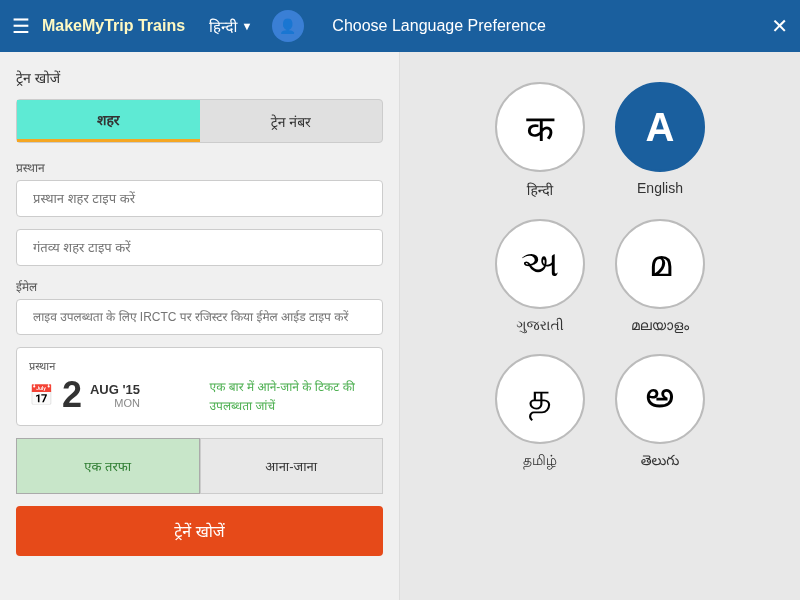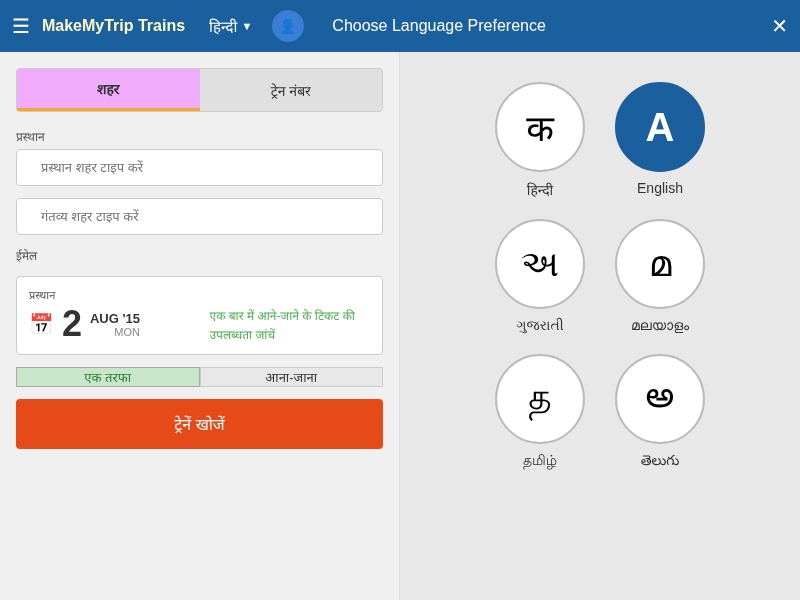--- a/index.html
+++ b/index.html
@@ -93,36 +93,36 @@
       flex: 1;
       padding: 10px;
       text-align: center;
       font-size: 14px;
       cursor: pointer;
       background: transparent;
       border: none;
       color: #333;
     }
     .tab-btn.active {
-      background: #f0abfc;
+      background: #5eead4;
       border-bottom: 3px solid #f5a623;
       color: #333;
       font-weight: bold;
     }
     .form-group {
       margin-bottom: 12px;
     }
     .form-label {
       font-size: 12px;
       color: #555;
       margin-bottom: 4px;
     }
     .form-input {
       width: 100%;
-      padding: 10px 24px;
+      padding: 10px 16px;
       border: 1px solid #ccc;
       border-radius: 4px;
       font-size: 13px;
       color: #999;
       background: white;
     }
     .form-input.green-placeholder {
       color: #4caf50;
       font-size: 12px;
     }
@@ -181,21 +181,21 @@
       font-size: 12px;
       color: #4caf50;
       line-height: 1.4;
     }
     .journey-tabs {
       display: flex;
       margin-bottom: 12px;
     }
     .journey-tab {
       flex: 1;
-      padding: 0;
+      padding: 18px;
       text-align: center;
       font-size: 13px;
       cursor: pointer;
       border: 1px solid #ccc;
       background: #e8e8e8;
       color: #333;
     }
     .journey-tab.active {
       background: #c8e6c9;
       border-color: #aaa;
@@ -268,20 +268,21 @@
     <span class="dropdown-arrow">▼</span>
   </button>
   <span class="header-profile-icon">👤</span>
   <span class="header-title">Choose Language Preference</span>
   <span class="header-close-icon">✕</span>
 </div>
 
 <div class="main-layout">
 
   <div class="left-panel">
+    <div class="section-title">ट्रेन खोजें</div>
 
     
     <div class="tab-group">
       <button class="tab-btn active">शहर</button>
       <button class="tab-btn">ट्रेन नंबर</button>
     </div>
 
     
     <div class="form-group">
       <div class="form-label">प्रस्थान</div>
@@ -289,20 +290,21 @@
     </div>
 
     
     <div class="form-group">
       <input class="form-input" type="text" placeholder="गंतव्य शहर टाइप करें" style="">
     </div>
 
     
     <div class="form-group">
       <div class="form-label">ईमेल</div>
+      <input class="form-input green-placeholder" type="text" placeholder="लाइव उपलब्धता के लिए IRCTC पर रजिस्टर किया ईमेल आईड टाइप करें" style="">
     </div>
 
     
     <div class="date-section">
       <div class="date-label-small">प्रस्थान</div>
       <div class="date-row">
         <div class="date-info">
           <span class="calendar-icon">📅</span>
           <span class="date-number">2</span>
           <div class="date-month-day">

